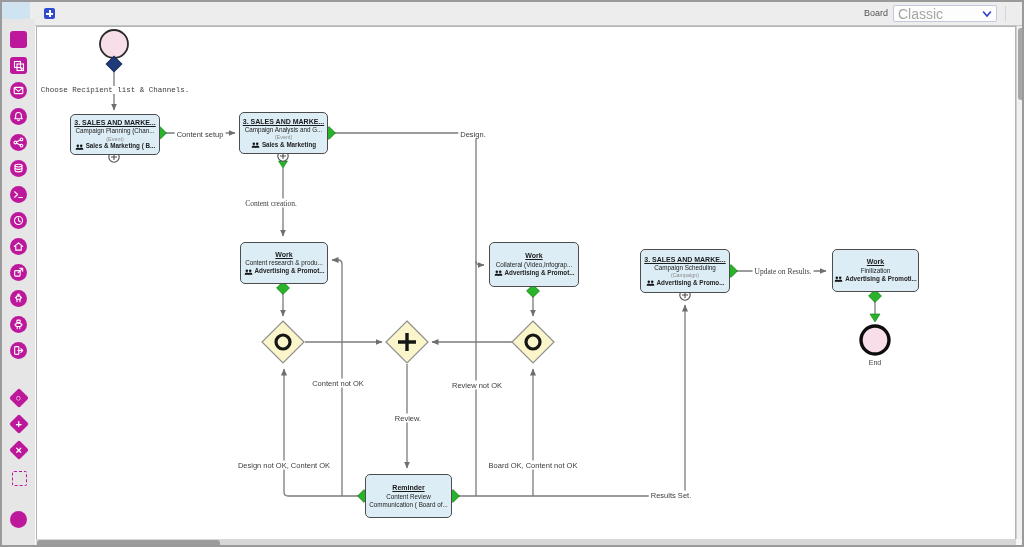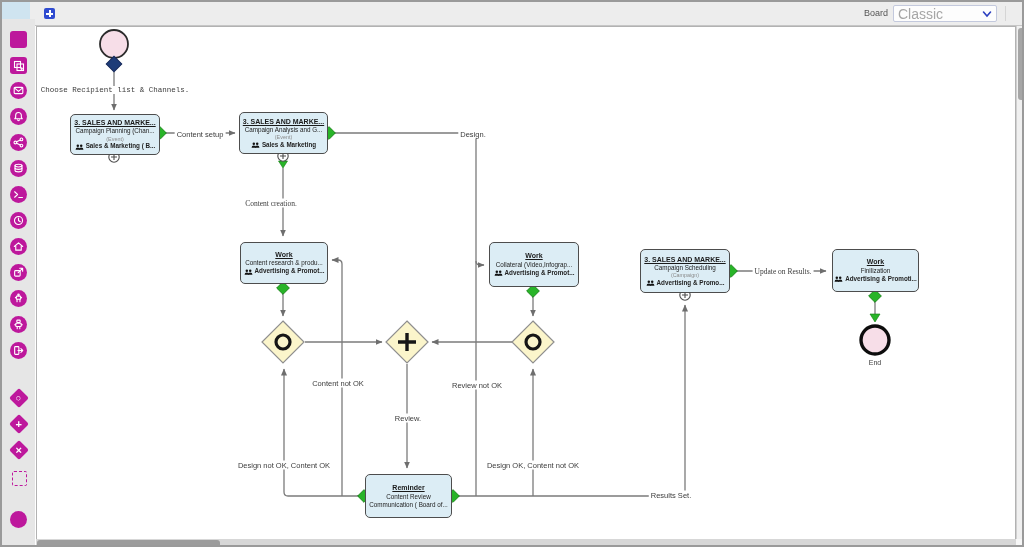--- a/index.html
+++ b/index.html
@@ -340,21 +340,21 @@
   </div>
 
   <div class="elabel" style="left:113px;top:88px;font-family:Liberation Mono, monospace;">Choose Recipient list &amp; Channels.</div>
   <div class="elabel" style="left:198px;top:132px;">Content setup</div>
   <div class="elabel" style="left:471px;top:132px;">Design.</div>
   <div class="elabel" style="left:269px;top:201px;font-family:Liberation Serif, serif;">Content creation.</div>
   <div class="elabel" style="left:336px;top:381px;text-align:center;">Content not OK</div>
   <div class="elabel" style="left:475px;top:383px;">Review not OK</div>
   <div class="elabel" style="left:406px;top:416px;">Review.</div>
   <div class="elabel" style="left:282px;top:463px;text-align:right;">Design not OK, Content OK</div>
-  <div class="elabel" style="left:531px;top:463px;">Design OK, Content not OK</div>
+  <div class="elabel" style="left:531px;top:463px;">Board OK, Content not OK</div>
   <div class="elabel" style="left:669px;top:493px;">Results Set.</div>
   <div class="elabel" style="left:781px;top:269px;font-family:Liberation Serif, serif;">Update on Results.</div>
   <div class="elabel endlabel" style="left:873px;top:360px;background:transparent;">End</div>
 
   <div id="hsb-track">
       <div id="hsb-thumb"></div>
     </div>
   <div id="vsb-track">
       <div id="vsb-thumb"></div>
     </div>

